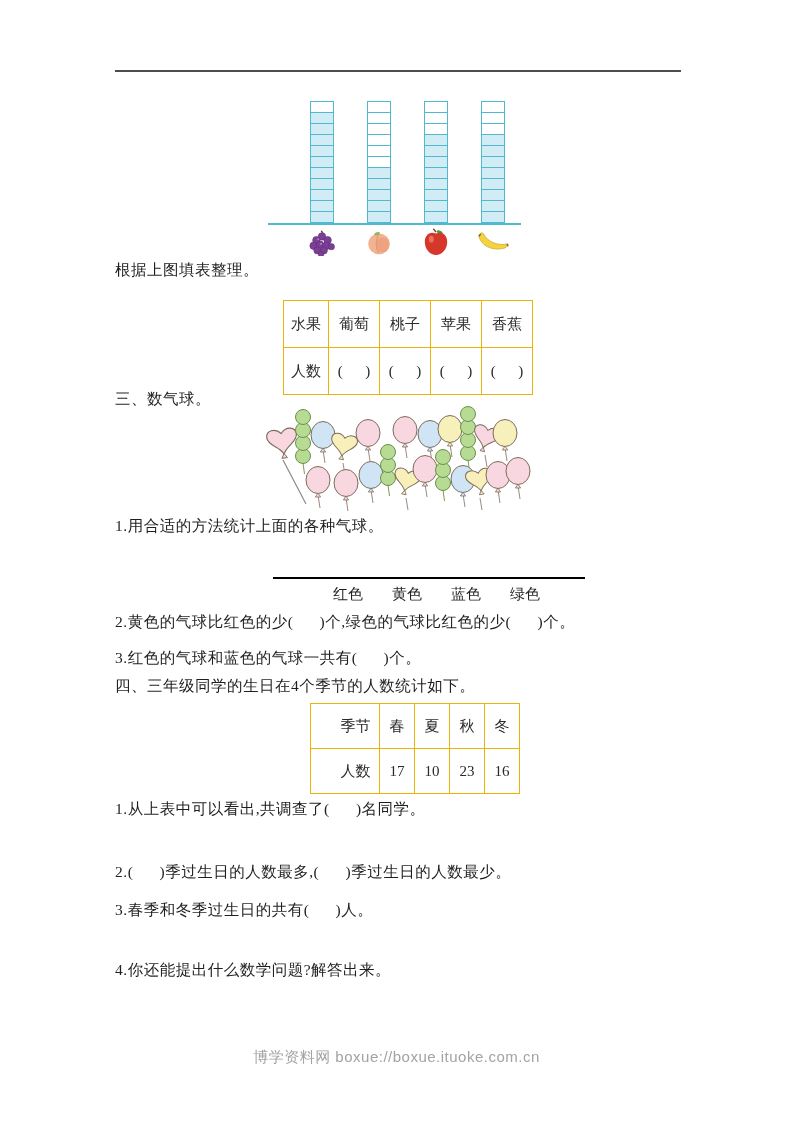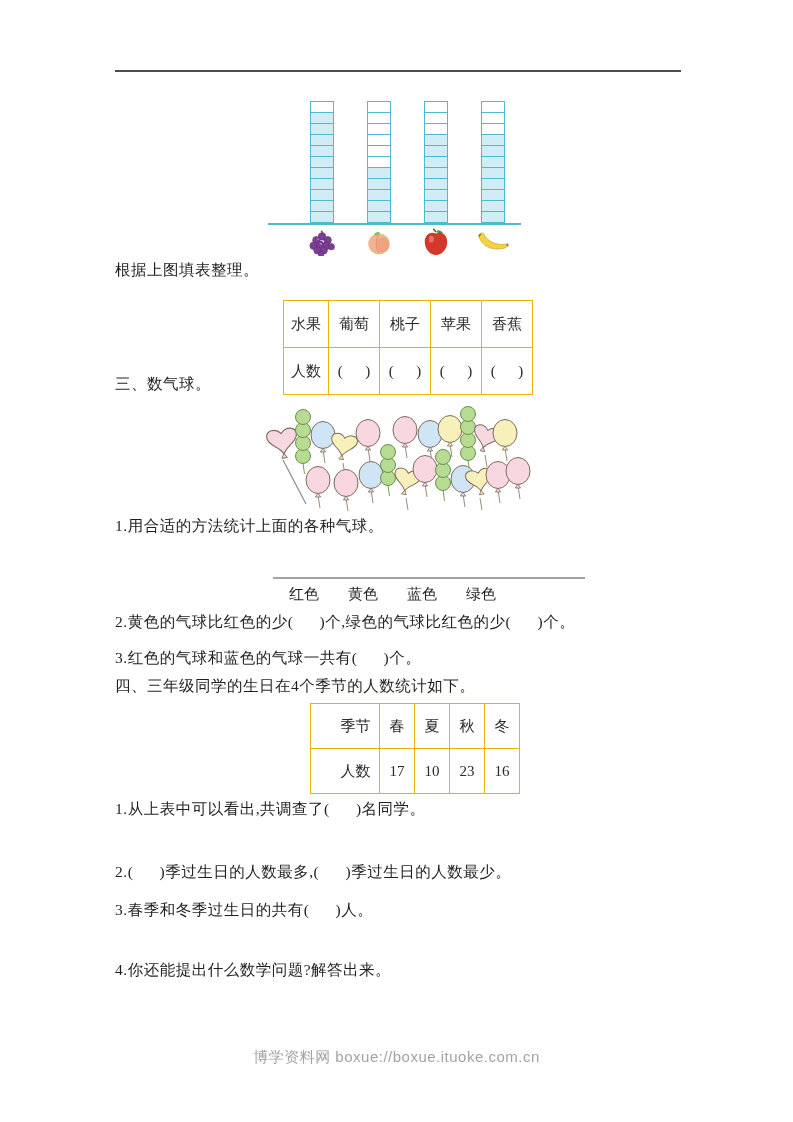--- a/index.html
+++ b/index.html
@@ -39,24 +39,24 @@
   .fruit-table td{width:48px;height:44px;}
   .fruit-table td.rowhead{width:42px;}
   .season-table{position:absolute;left:310px;top:703px;}
   .season-table td{width:32px;height:42px;}
   .season-table td.rowhead{width:45px;padding-left:22px;}
   
   .balloons{position:absolute;left:256px;top:402px;width:292px;height:112px;}
   
   .color-row{
     position:absolute;left:273px;top:577px;width:296px;
-    border-top:2px solid #a3a3a3;
+    border-top:2px solid #000000;
     padding-top:6px;padding-left:16px;
     display:flex;gap:28px;
-    font-size:15px;color:#1f1f1f;
+    font-size:15px;color:#1f1f1f;justify-content:center;
   }
   .color-row span{width:31px;display:inline-block;}
   
   .footer{
     position:absolute;left:0;top:1048px;width:100%;
     text-align:center;
     font-family:"Liberation Sans","DejaVu Sans",sans-serif;
     font-size:15px;color:#a3a3a3;letter-spacing:0.5px;
   }
 </style>
@@ -173,21 +173,21 @@
     <tr>
       <td class="rowhead">人数</td>
       <td>(      )</td>
       <td>(      )</td>
       <td>(      )</td>
       <td>(      )</td>
     </tr>
   </tbody>
     </table>
 
-  <div class="line" style="top:374px">三、数气球。</div>
+  <div class="line" style="top:389px">三、数气球。</div>
 
   <svg class="balloons" viewBox="0 0 292 112">
       <g transform="translate(27,44)">
         <line x1="0" y1="14" x2="23" y2="58" stroke="#8a8a8a" stroke-width="1.2"></line>
         <g transform="rotate(-8) scale(1.15)">
           <path d="M0,7 C-3,0 -13,-2 -13,-9 C-13,-15 -5,-17 0,-11 C5,-17 13,-15 13,-9 C13,-2 3,0 0,7 Z" fill="#f8d7e0" stroke="#7d6b5c" stroke-width="1"></path>
           <polygon points="0,6.5 -2.4,10.5 2.4,10.5" fill="#f8d7e0" stroke="#7d6b5c" stroke-width="0.8"></polygon>
         </g>
       </g>
       <g transform="translate(47,15)">

